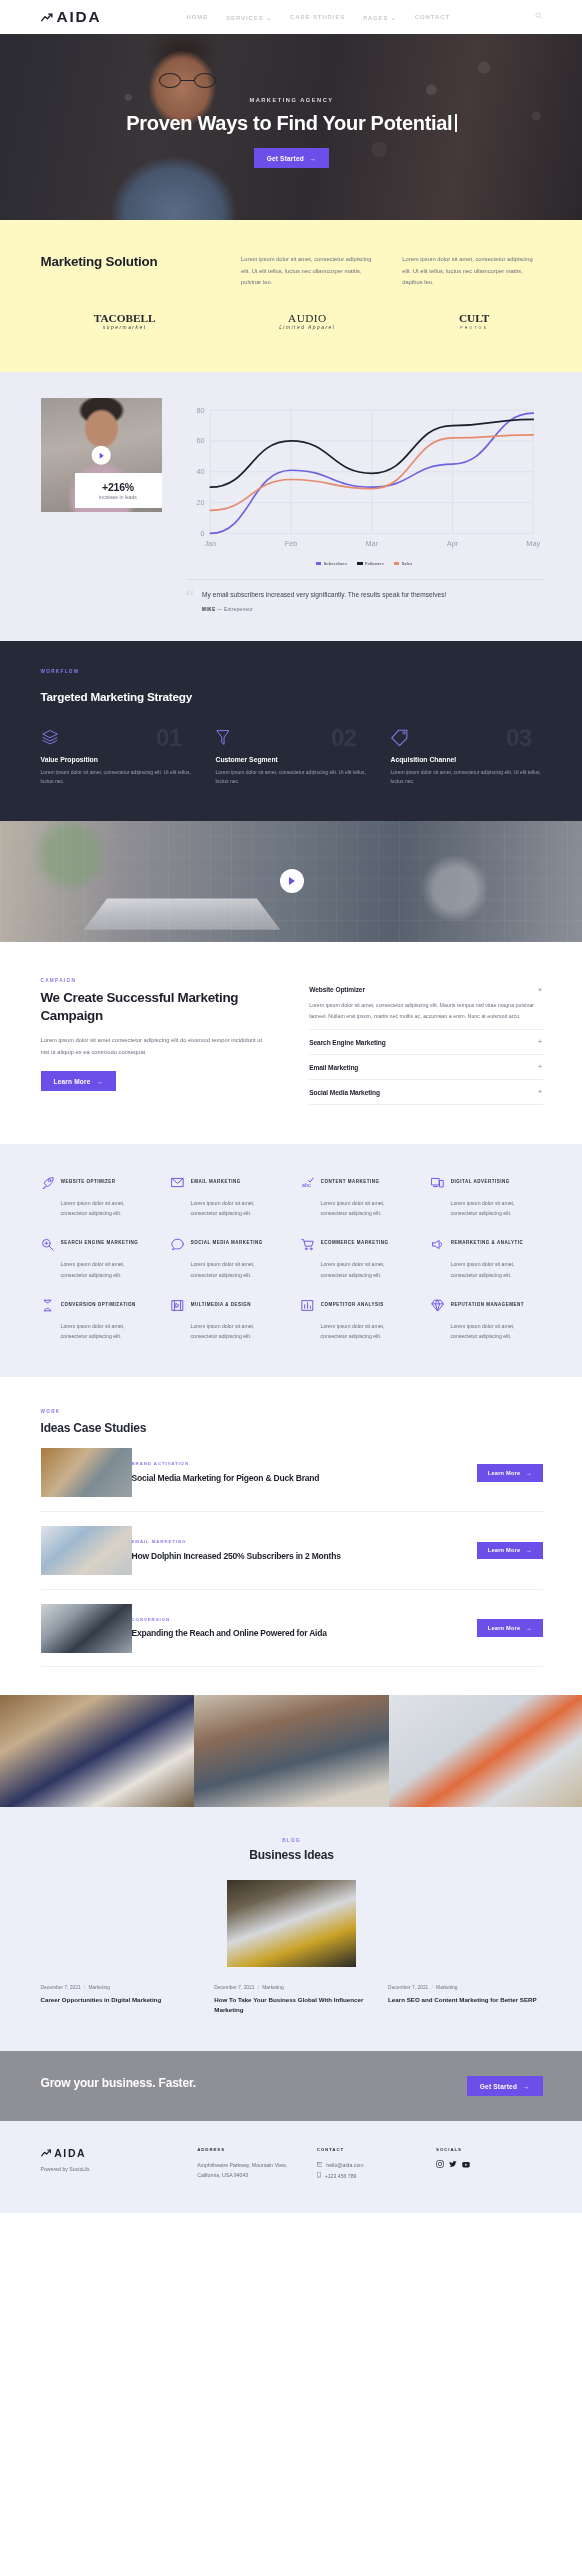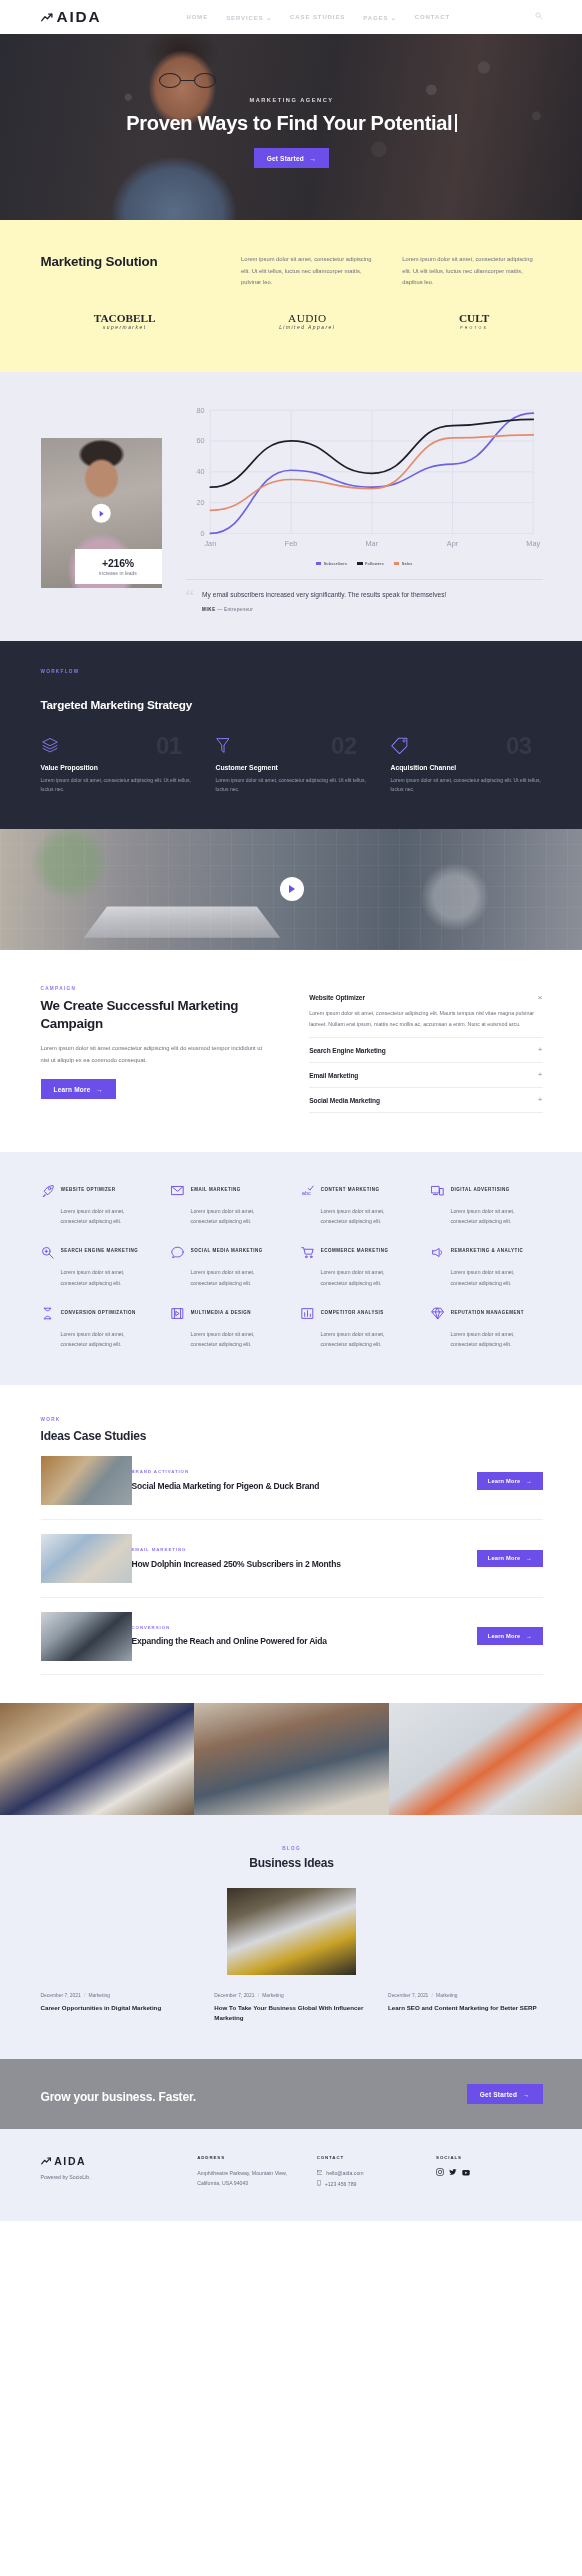--- a/index.html
+++ b/index.html
@@ -68,21 +68,21 @@
   .logos { display:flex; align-items:center; justify-content:space-around; padding:23px 32px 27.5px; }
   .logo { text-align:center; color:#26272f; }
   .logo .l1 { font-size:11.3px; letter-spacing:0.4px; font-weight:400; font-family:"Liberation Serif", serif; }
   .logo .l1.thin { font-weight:700; letter-spacing:0; }
   .logo .l2 { font-size:4.9px; letter-spacing:1.5px; margin-top:1.6px; color:#3a3b45; font-style:italic; }
   .logo .l2.sp { letter-spacing:2.1px; font-style:normal; font-size:3.6px; }
 
   
   .sec-chart { background:#ececf5; padding:26px 0 29px; }
   .chart-row { display:grid; grid-template-columns:121px 1fr; gap:24px; align-items:start; }
-  .vidbox { position:relative; width:121px; height:150px; overflow:hidden;margin-top:40px; }
+  .vidbox { position:relative; width:121px; height:114px; overflow:hidden; }
   .vidbox .img {
     position:absolute; inset:0;
     background:
       radial-gradient(ellipse 24px 27.5px at 50% 27%, #b98a6d 0 62%, rgba(185,138,109,0) 74%),
       radial-gradient(ellipse 45px 49px at 50% 88%, #c3a2b4 0 60%, rgba(195,162,180,0) 76%),
       radial-gradient(ellipse 27.5px 18px at 50% 11%, #2f2824 0 70%, rgba(47,40,36,0) 85%),
       linear-gradient(170deg,#9f9a97 0%,#b6aea8 40%,#8d8782 100%);
   }
   .play {
     position:absolute; left:50%; top:50%; transform:translate(-50%,-50%);
@@ -100,21 +100,21 @@
   .legend i { width:5.7px; height:3.2px; display:block; }
   .quote-wrap { margin-top:13px; border-top:0.8px solid #dcdce9; padding-top:9.7px; display:flex; gap:8px; }
   .qmark { font-size:19.4px; line-height:.8; color:#d3d3e2; font-family:"Liberation Serif", serif; }
   .qtext { font-size:6.6px; line-height:1.85; color:#3d3f50; }
   .qauth { margin-top:5.7px; font-size:4.9px; color:#6c6e7e; letter-spacing:0.2px; }
   .qauth b { color:#272936; letter-spacing:0.6px; font-size:4.5px; }
 
   
   .sec-dark { background:#262a38; padding:27.5px 0 34px; color:#fff; position:relative; }
   .eyebrow { font-size:4.7px; letter-spacing:1.3px; font-weight:700; color:#8a79f0; text-transform:uppercase; }
-  .dark-title { font-size:11.7px; font-weight:700; margin-top:24px; letter-spacing:-0.2px; }
+  .dark-title { font-size:11.7px; font-weight:700; margin-top:16px; letter-spacing:-0.2px; }
   .wf-grid { display:grid; grid-template-columns:repeat(3,1fr); gap:23px; margin-top:26px; }
   .wf { position:relative; }
   .wf .num { position:absolute; right:11.3px; top:-4.9px; font-size:24px; font-weight:700; color:#343849; z-index:0; letter-spacing:-0.8px; }
   .wf .ic { position:relative; z-index:1; height:18px; color:#8a79f0; }
   .wf h4 { position:relative; z-index:1; font-size:6.8px; font-weight:700; margin-top:9.7px; color:#fff; }
   .wf p { position:relative; z-index:1; font-size:5px; line-height:1.85; color:#9b9eb0; margin-top:4.9px; }
 
   
   .banner {
     height:121px; position:relative; overflow:hidden;
@@ -179,21 +179,21 @@
   .blog-title { font-size:12px; font-weight:700; margin-top:5.7px; letter-spacing:-0.2px; }
   .blog-hero { width:129px; height:87px; margin:18px auto 0;
     background:linear-gradient(160deg,#3a3226 0%,#6d6350 24%,#d6d8dc 48%,#c9a227 70%,#2b2a28 100%); }
   .blog-grid { display:grid; grid-template-columns:repeat(3,1fr); gap:19.4px; margin-top:18px; text-align:left; }
   .blog-meta { font-size:4.9px; color:#70728a; }
   .blog-meta i { font-style:normal; color:#b9bbc9; margin:0 3.2px; }
   .blog-grid h4 { font-size:6.2px; line-height:1.6; font-weight:700; margin-top:4.9px; color:#1d1f2b; }
 
   
   .cta { background:#8e9096; padding:25px 0; }
-  .cta .container { display:flex; align-items:flex-end; justify-content:space-between;gap:40px; }
+  .cta .container { display:flex; align-items:flex-start; justify-content:space-between;gap:40px; }
   .cta h2 { font-size:12px; font-weight:700; color:#fff; letter-spacing:-0.2px; }
 
   
   .footer { background:#eceef8; padding:26px 0 32px; }
   .f-grid { display:grid; grid-template-columns:1.35fr 1fr 1fr 1fr; gap:13px; }
   .f-brand { display:flex; align-items:center; gap:3.2px; font-size:10.5px; font-weight:700; letter-spacing:1.6px; color:#1d1f2b; }
   .f-powered { font-size:5.2px; color:#6c6e7e; margin-top:6.5px; }
   .f-h { font-size:4.4px; font-weight:700; letter-spacing:0.9px; color:#2c2e3c; text-transform:uppercase; }
   .f-line { font-size:5.2px; line-height:1.95; color:#6c6e7e; margin-top:8px; }
   .f-contact { margin-top:8px; }

